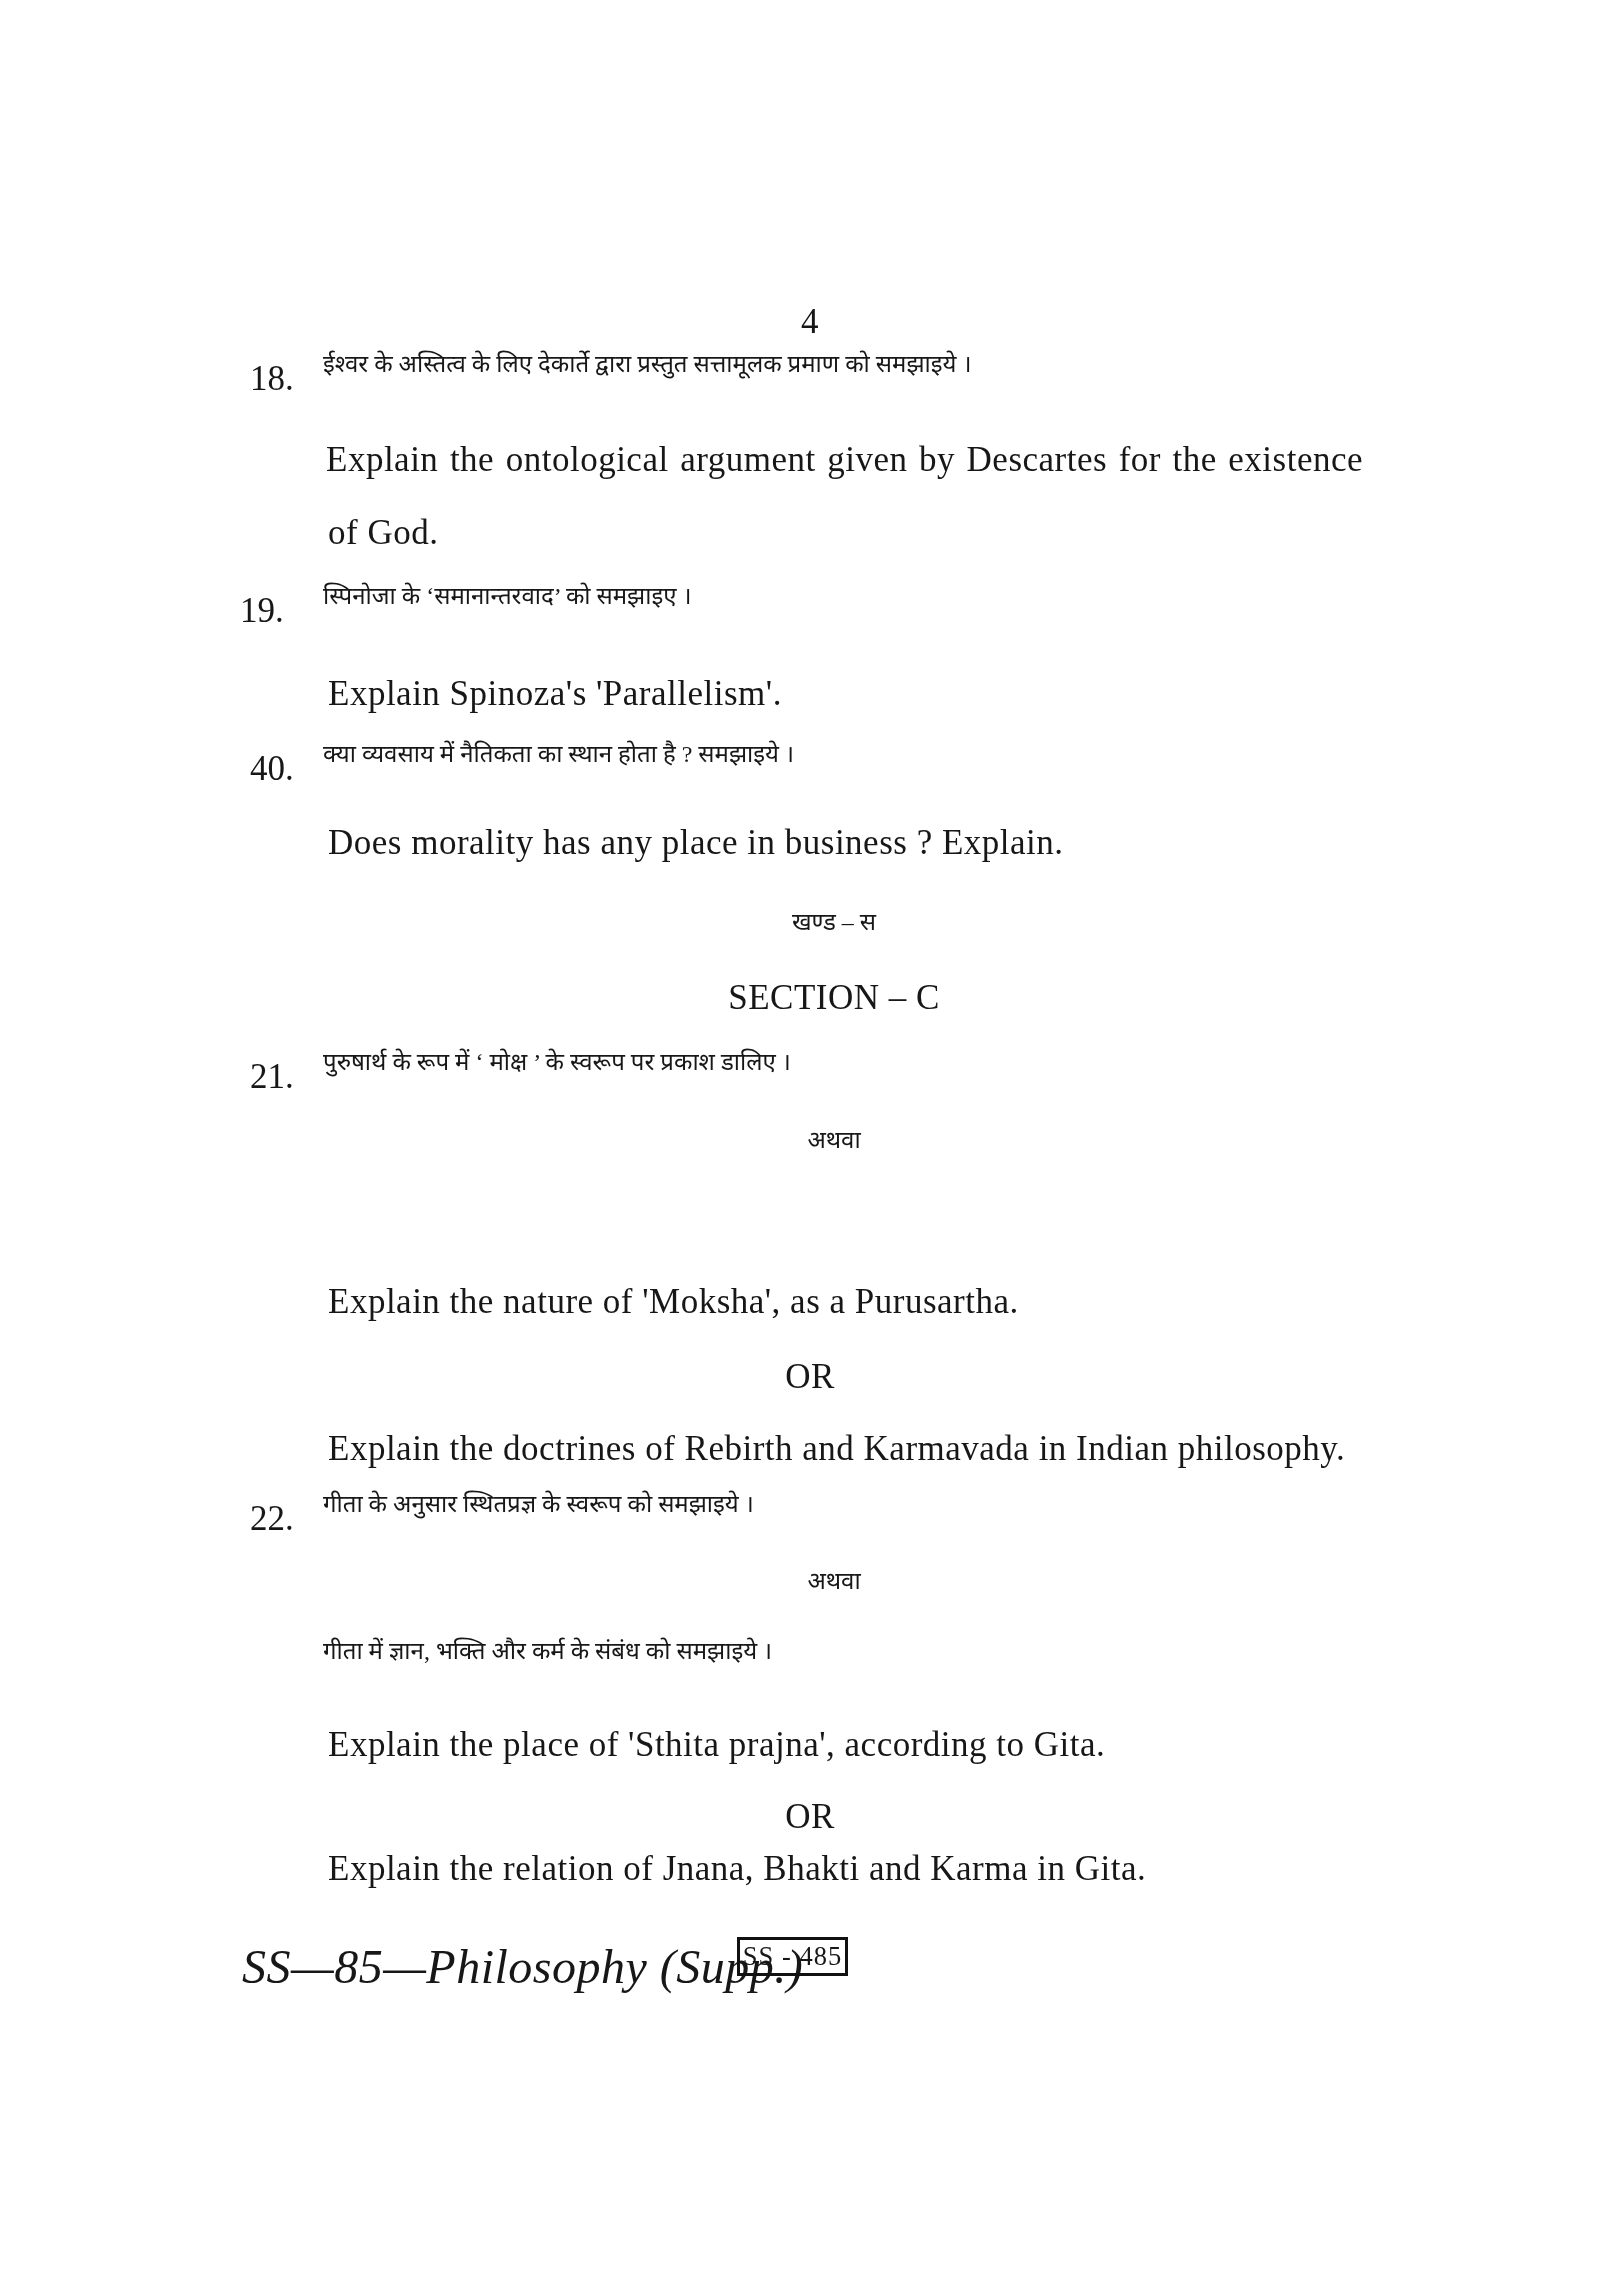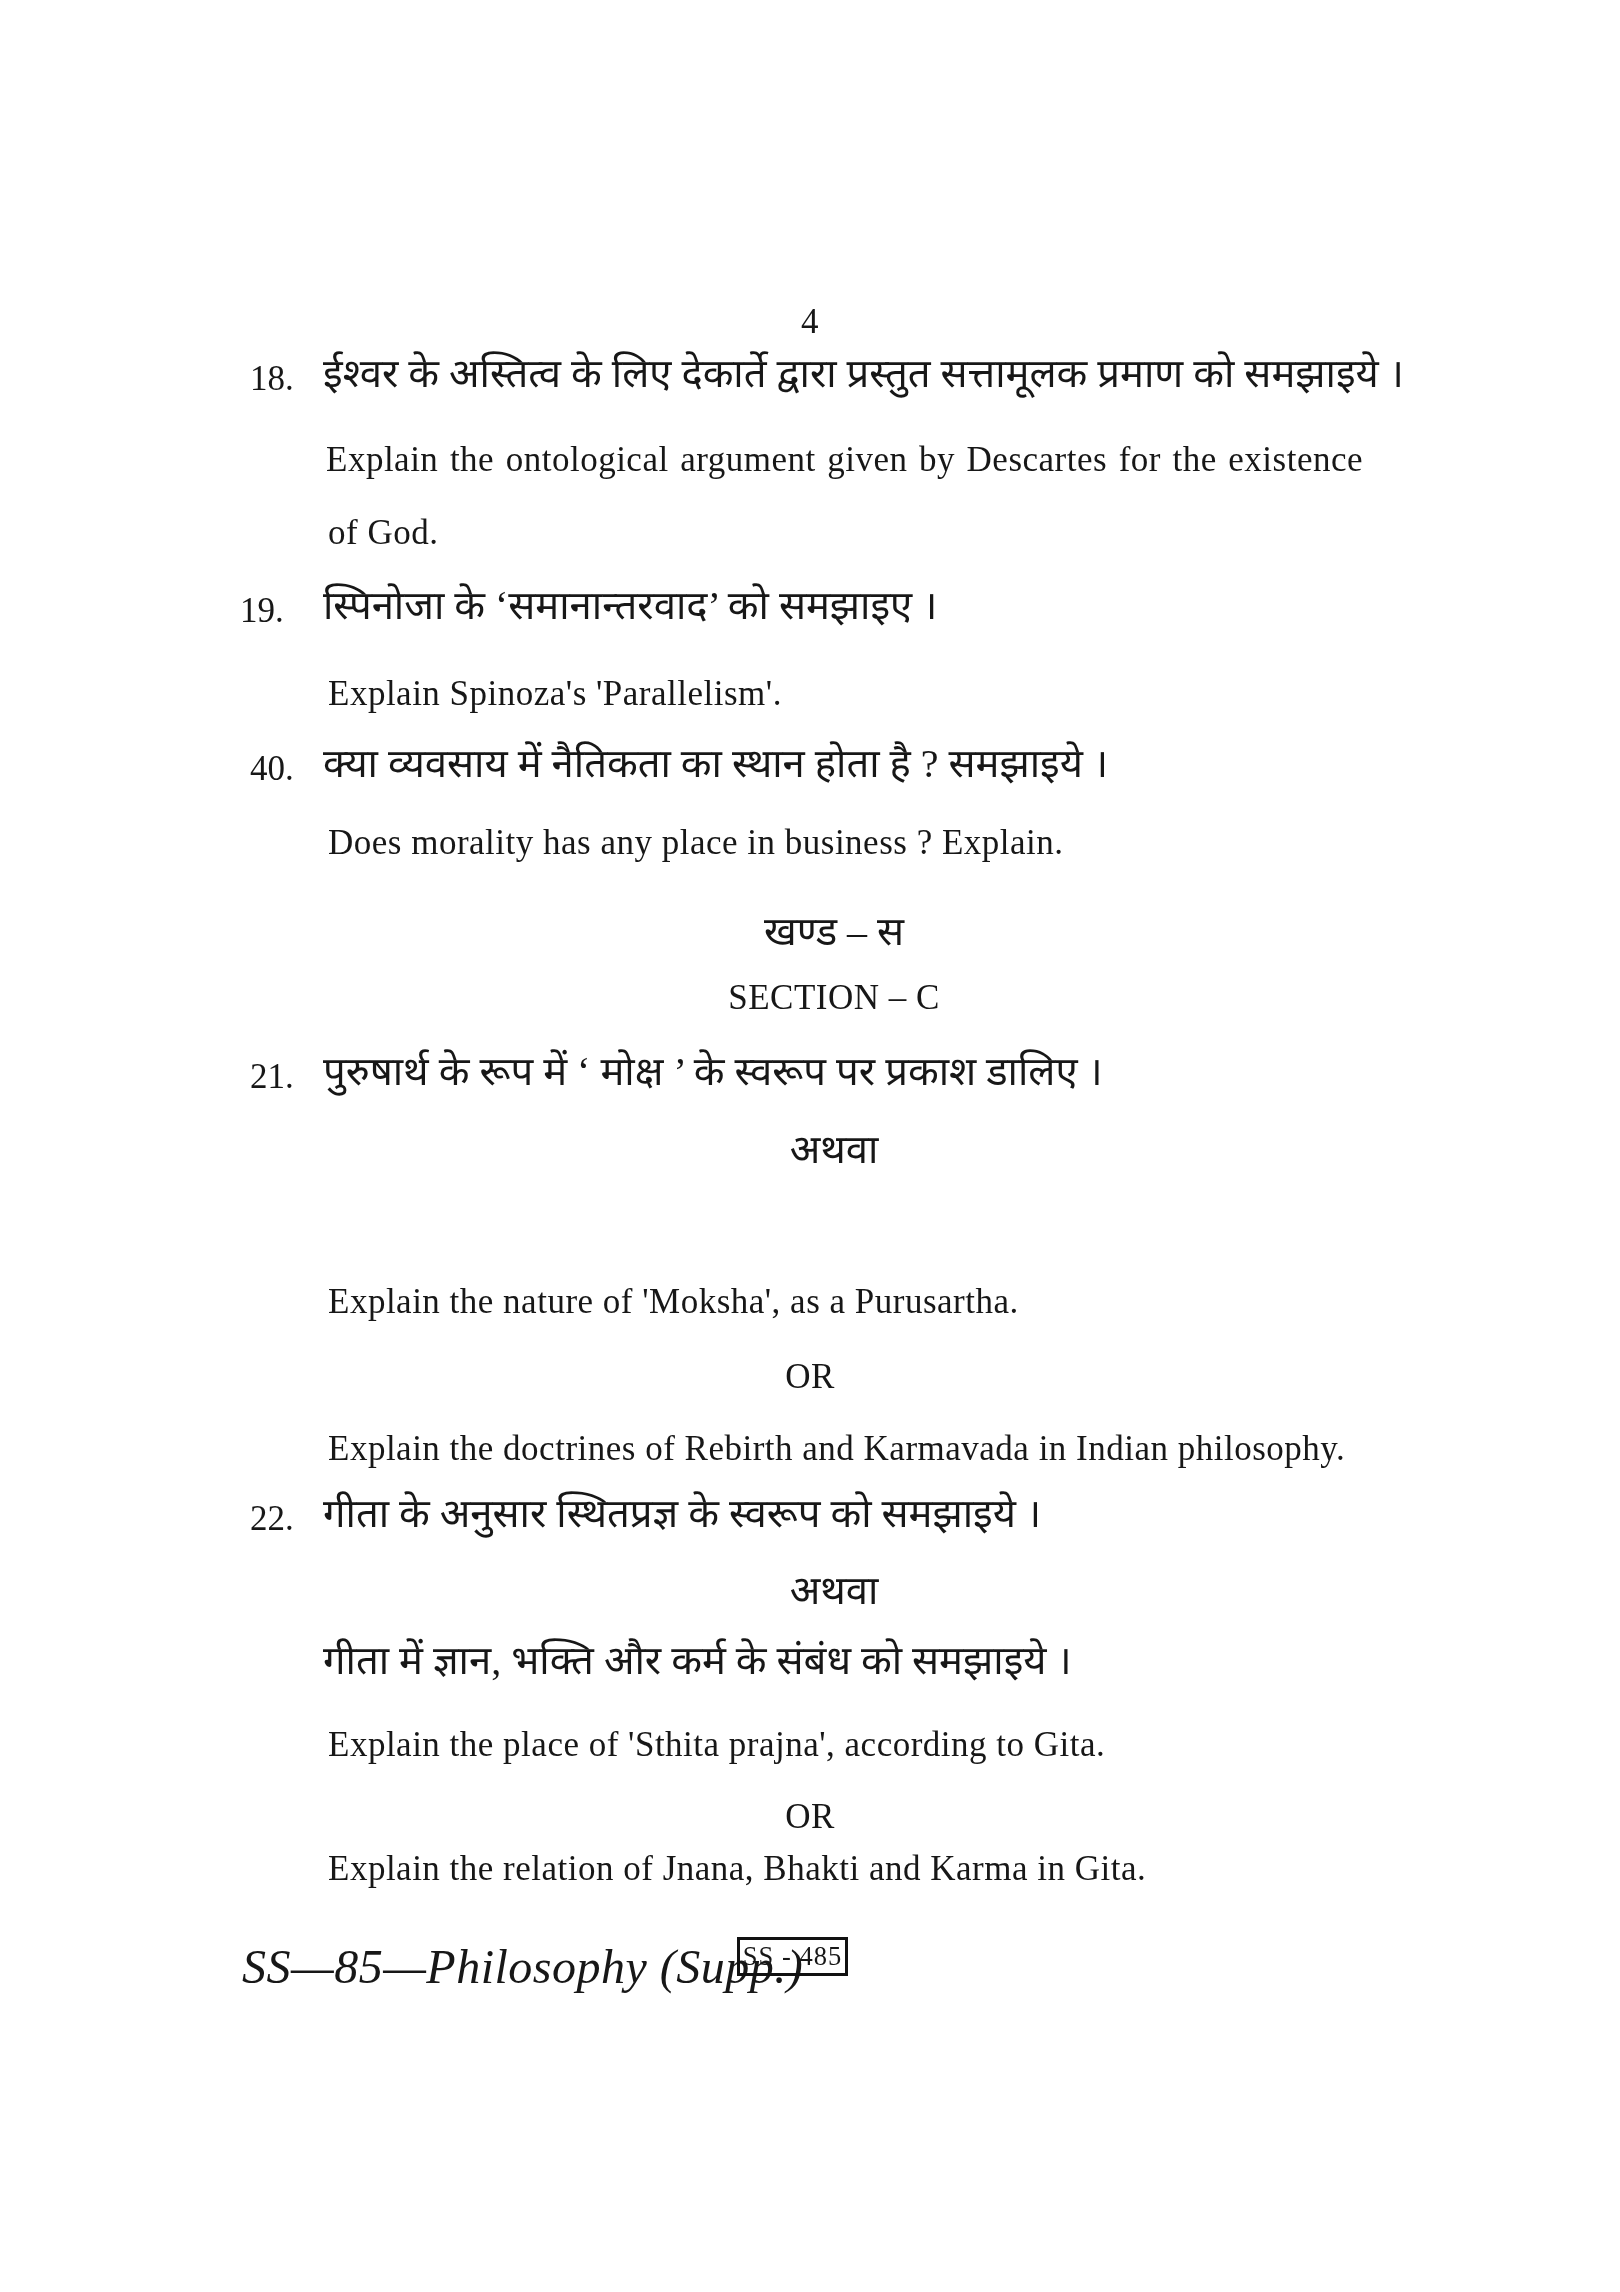--- a/index.html
+++ b/index.html
@@ -15,21 +15,21 @@
     color: #171717;
     font-family: "Liberation Serif", "DejaVu Serif", serif;
     overflow: hidden;
   }
   .line {
     position: absolute;
     white-space: nowrap;
     line-height: 1.25;
   }
   .eng  { font-size: 35px; letter-spacing: 0.5px; }
-  .hin  { font-size: 40px; }
+  .hin  { font-size: 24px; }
   .num  { font-size: 35px; }
   .bold { font-weight: normal; padding-left: 24px; }
   .center {
     left: 0;
     width: 1620px;
     text-align: center;
     white-space: nowrap;
   }
   
   .stretch {

